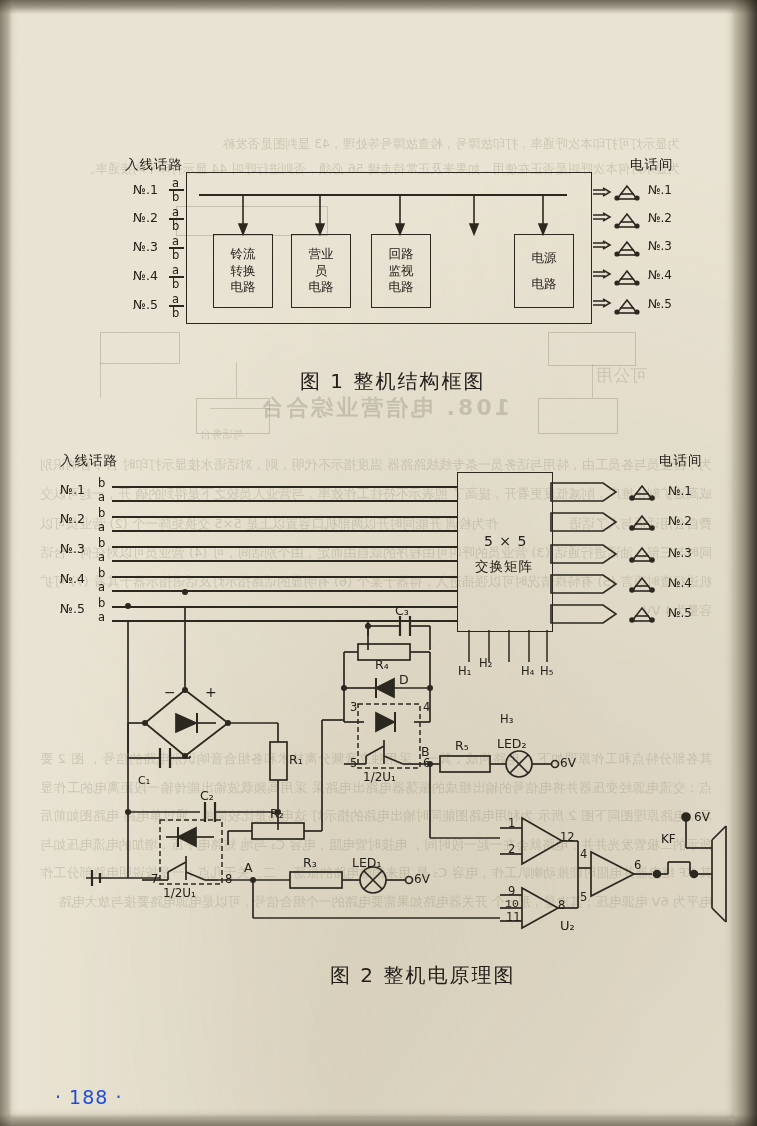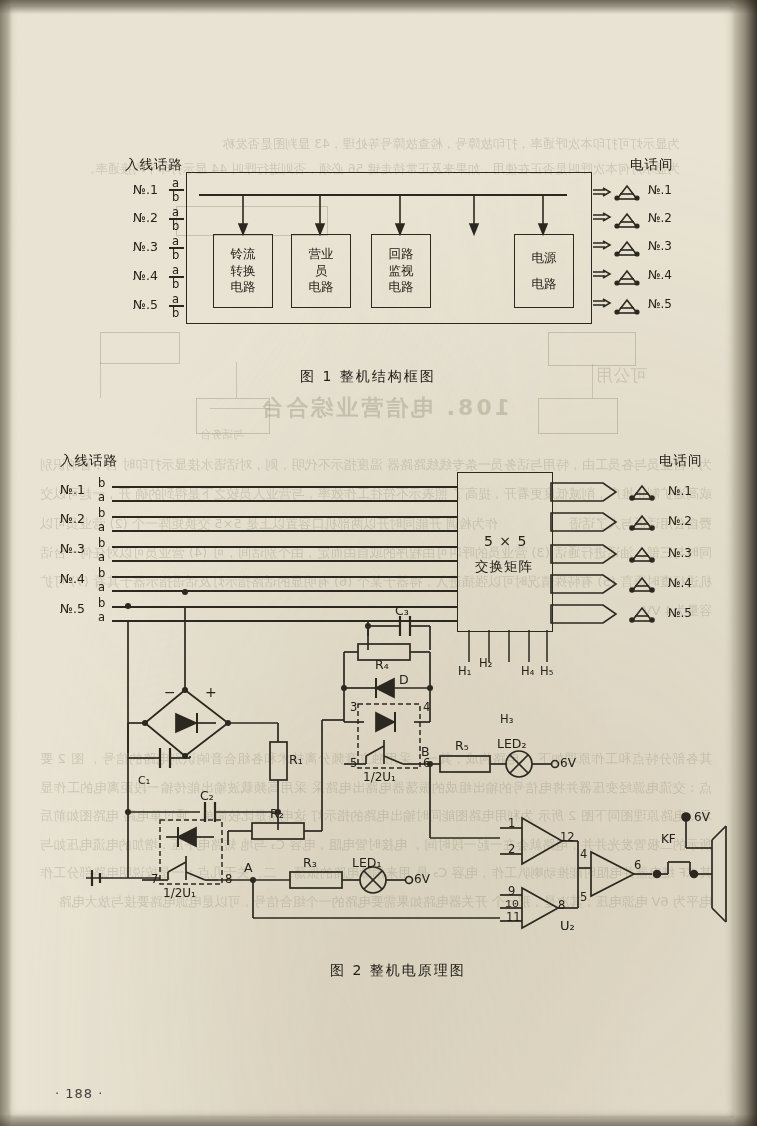--- a/index.html
+++ b/index.html
@@ -71,27 +71,27 @@
 
   
   .fbox{
     position:absolute;border:1.7px solid #2b2820;
     display:flex;flex-direction:column;align-items:center;justify-content:center;
     font-size:12.5px;line-height:1.32;color:#24211a;text-align:center;
   }
   
   .phone{position:absolute;width:24px;height:17px;}
   
-  .cap{position:absolute;font-size:14px;color:#23201a;letter-spacing:2px;}
+  .cap{position:absolute;font-size:20px;color:#23201a;letter-spacing:2px;}
   
   .body{
     position:absolute;color:#221f18;font-size:14.4px;line-height:1.62;
     text-align:justify;letter-spacing:.2px;
   }
-  .pageno{position:absolute;font-size:13px;color:#404040;letter-spacing:1px;}
+  .pageno{position:absolute;font-size:19px;color:#1d4ed8;letter-spacing:1px;}
   svg{position:absolute;overflow:visible;}
 </style>
 </head>
 <body>
 
 <div id="scan">
   <div id="paper"></div>
 
   <div class="bleed-block" style="left:36px;top:108px;width:660px;">
     <span>为显示灯可打印本次呼通率，打印故障号，检查故障号等处理，43 显判图是否发称</span>

